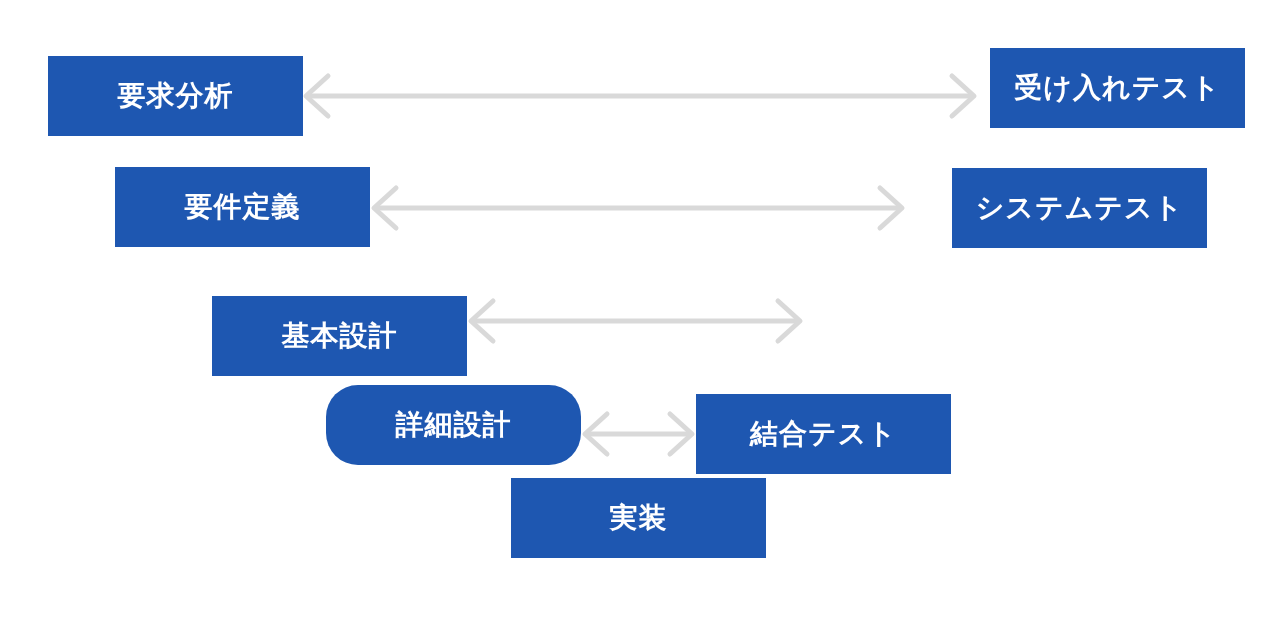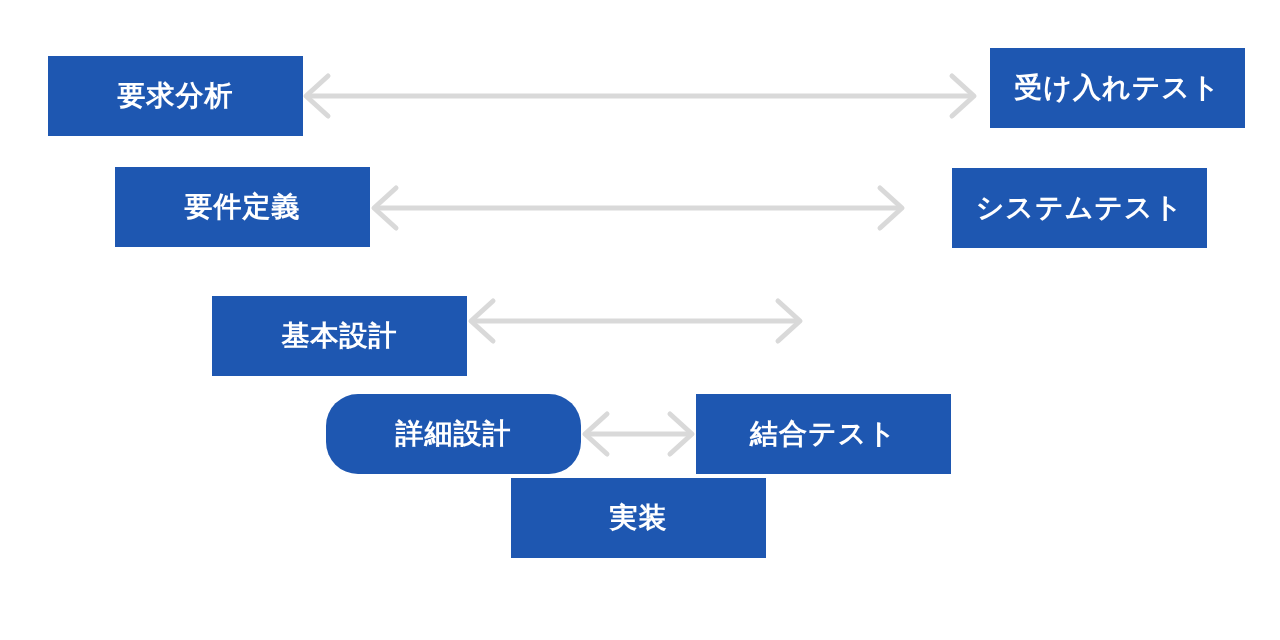--- a/index.html
+++ b/index.html
@@ -89,21 +89,21 @@
   </div>
 
   <div class="stage-box" style="left:115px; top:167px;align-items:center;">
     <span class="stage-label">要件定義</span>
   </div>
 
   <div class="stage-box" style="left:212px; top:296px;">
     <span class="stage-label">基本設計</span>
   </div>
 
-  <div class="stage-box" style="left:326px; top:394px;border-radius:32px;">
+  <div class="stage-box" style="left:326px; top:385px;border-radius:32px;">
     <span class="stage-label">詳細設計</span>
   </div>
 
   <div class="stage-box" style="left:511px; top:478px;">
     <span class="stage-label">実装</span>
   </div>
 
   <div class="stage-box" style="left:696px; top:394px;">
     <span class="stage-label">結合テスト</span>
   </div>

